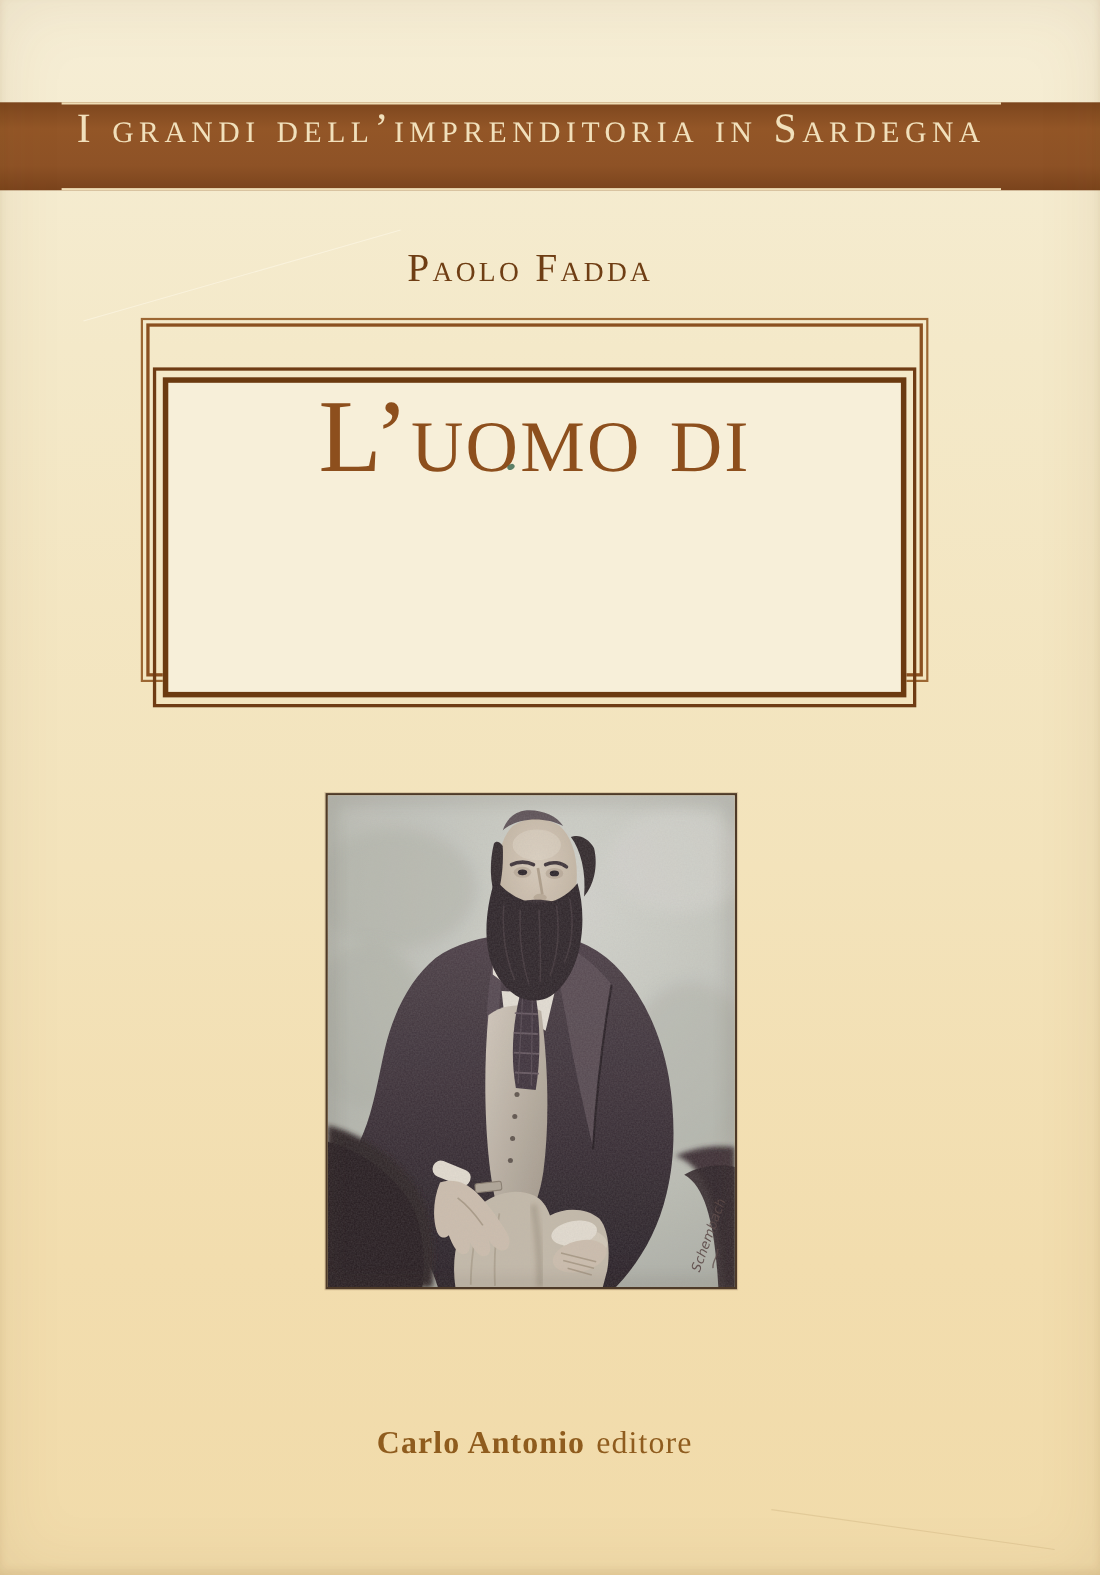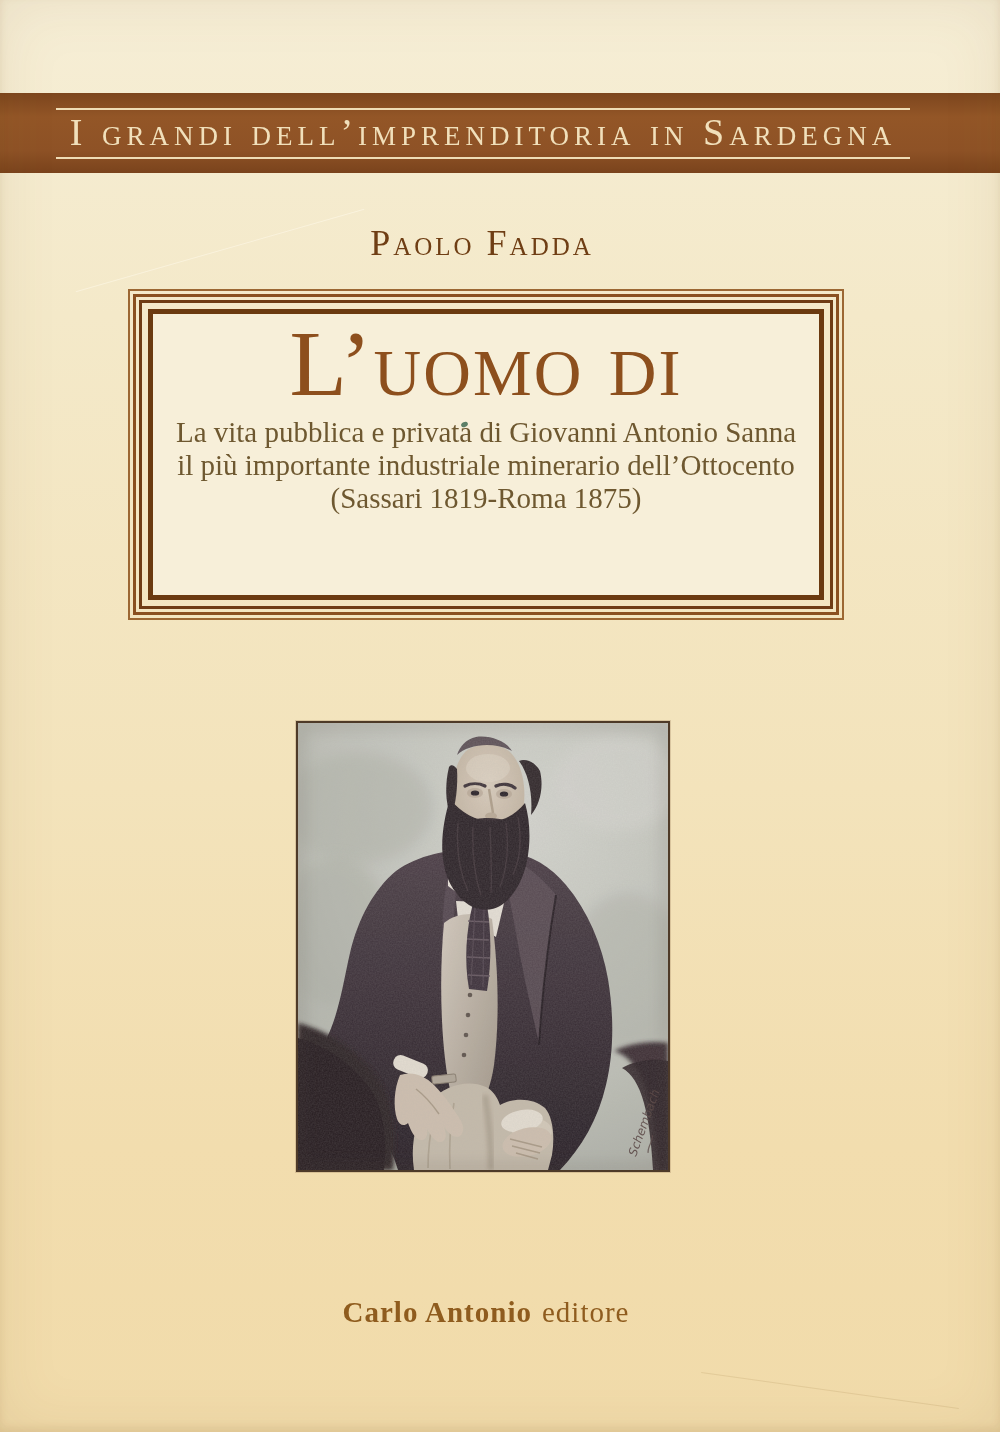--- a/index.html
+++ b/index.html
@@ -8,34 +8,34 @@
     background:linear-gradient(180deg,#f6eed6 0%,#f4e9c9 22%,#f3e3bb 55%,#f2ddae 80%,#f1dbaa 100%);}
   .cover::after{content:'';position:absolute;inset:0;pointer-events:none;
     box-shadow:inset 0 0 60px rgba(125,85,35,0.10), inset 0 -4px 8px rgba(120,80,30,0.12);}
   .scratch{position:absolute;height:1px;background:rgba(255,252,238,0.5);pointer-events:none;}
   .s1{left:70px;top:250px;width:300px;transform:rotate(-16deg);}
   .s2{left:700px;top:1390px;width:260px;transform:rotate(8deg);background:rgba(160,125,70,0.18);}
 
   
   .banner{position:absolute;left:0;top:93px;width:1000px;height:80px;
     background:linear-gradient(180deg,#7d461e 0%,#935627 30%,#8e5226 72%,#7a431c 100%);
-    display:flex;align-items:center;justify-content:center;}
+    display:flex;justify-content:center;}
   .banner-inner{transform:translateX(-17px);border-top:2px solid #efddb6;border-bottom:2px solid #efddb6;
     padding:5px 14px 8px;white-space:nowrap;}
   .banner-text{font-size:38px;line-height:34px;font-variant:small-caps;letter-spacing:5px;color:#f1e0bb;}
 
   
   .author{position:absolute;left:0;top:222px;width:1000px;text-align:center;transform:translateX(-18px);
     font-size:36px;font-variant:small-caps;letter-spacing:3px;color:#6f3e14;}
 
   
   .title-box{position:absolute;left:128px;top:289px;width:716px;height:331px;box-sizing:border-box;
     border:2px solid #9c6733;padding:3px;}
   .frame-mid{height:100%;box-sizing:border-box;border:3px solid #8a5020;padding:3px;}
-  .frame-mid2{height:100%;box-sizing:border-box;border:3px solid #6f3c14;padding:6px;}
+  .frame-mid2{height:100%;box-sizing:border-box;border:3px solid #6f3c14;padding:6px;margin-top:34px;}
   .frame-inner{height:100%;box-sizing:border-box;border:5px solid #6b3a10;background:#f7efd9;
     text-align:center;padding-top:7px;overflow:hidden;}
   .book-title{margin:0;font-weight:normal;font-size:94px;line-height:84px;font-variant:small-caps;
     letter-spacing:2px;color:#8d4f1d;}
   .tline{display:block;}
   .subtitle{margin:11px 0 0;font-size:29px;line-height:33px;color:#6e5830;}
   .subtitle span{display:block;}
   .speck{position:absolute;left:461px;top:422px;width:7px;height:5px;background:#3f6b52;
     border-radius:50%;transform:rotate(-25deg);opacity:.85;}
 
@@ -65,25 +65,20 @@
 
   <div class="author">Paolo Fadda</div>
 
   <div class="title-box">
     <div class="frame-mid">
       <div class="frame-mid2">
         <div class="frame-inner">
           <h1 class="book-title">
             <span class="tline">L’uomo di</span>
           </h1>
-          <p class="subtitle">
-            <span>La vita pubblica e privata di Giovanni Antonio Sanna</span>
-            <span>il più importante industriale minerario dell’Ottocento</span>
-            <span>(Sassari 1819-Roma 1875)</span>
-          </p>
         </div>
       </div>
     </div>
   </div>
   <div class="speck"></div>
 
   <div class="photo-frame">
     <svg width="370" height="447" viewBox="0 0 370 447" preserveAspectRatio="none" role="img">
       <defs>
         <radialGradient id="pbg" cx="0.62" cy="0.22" r="1.0">

